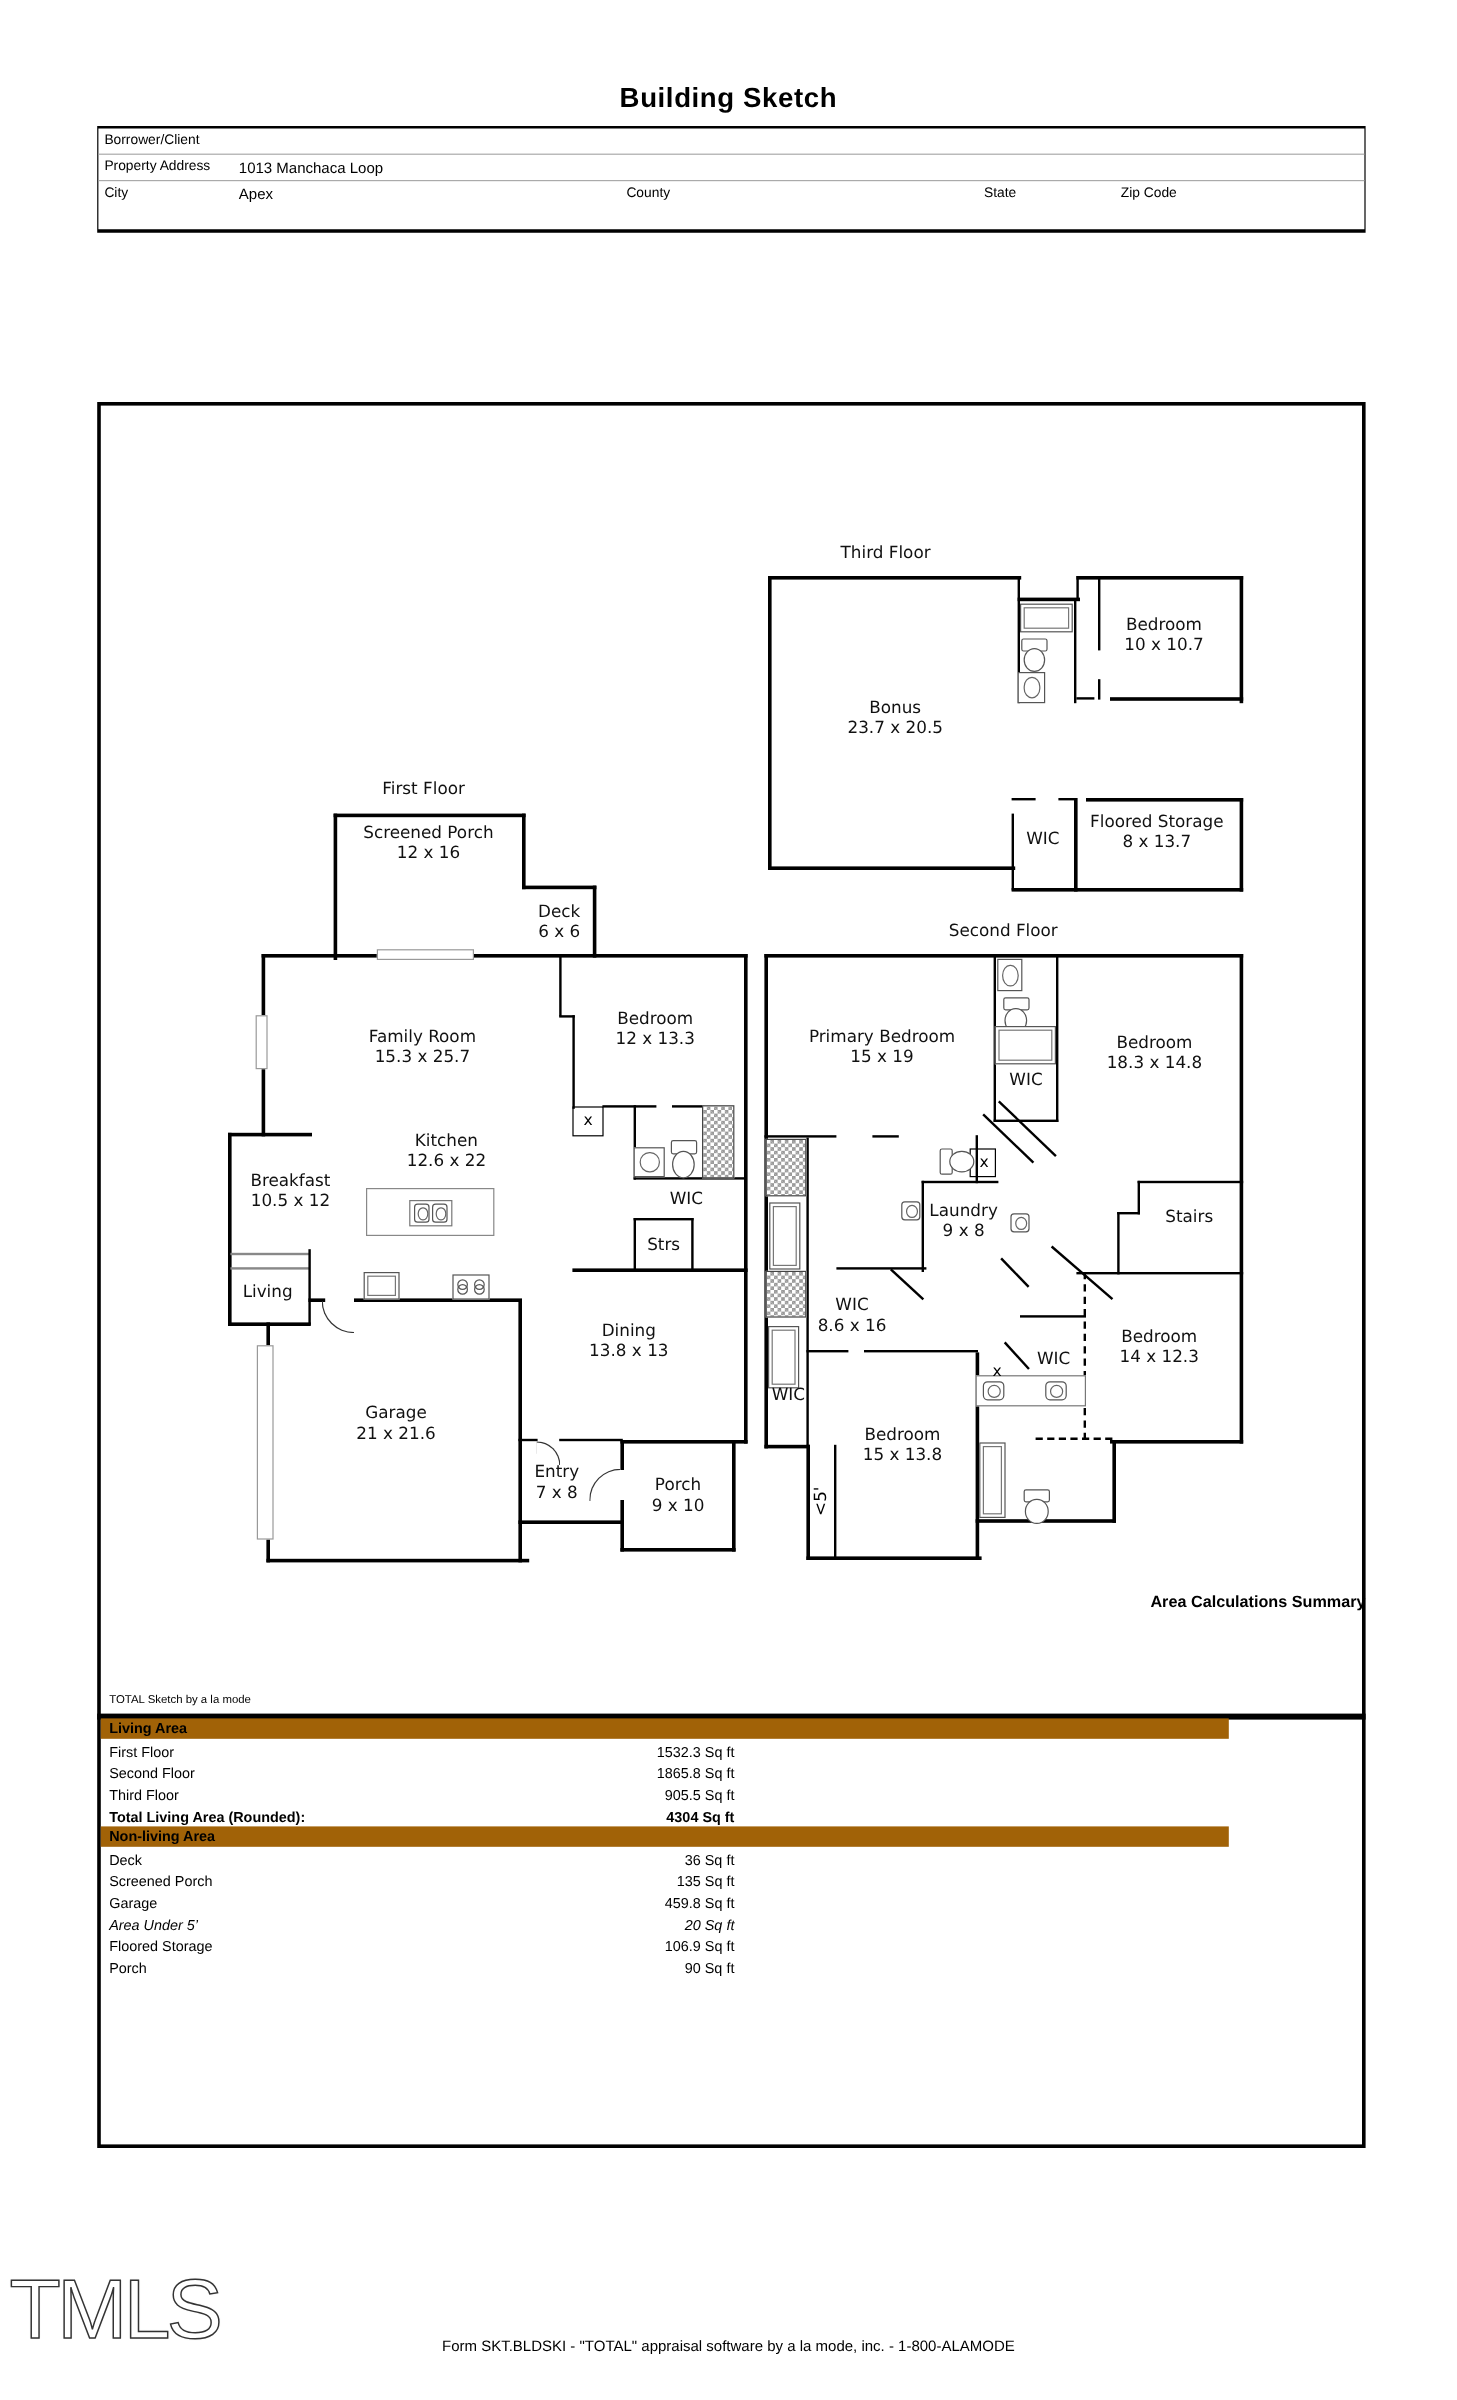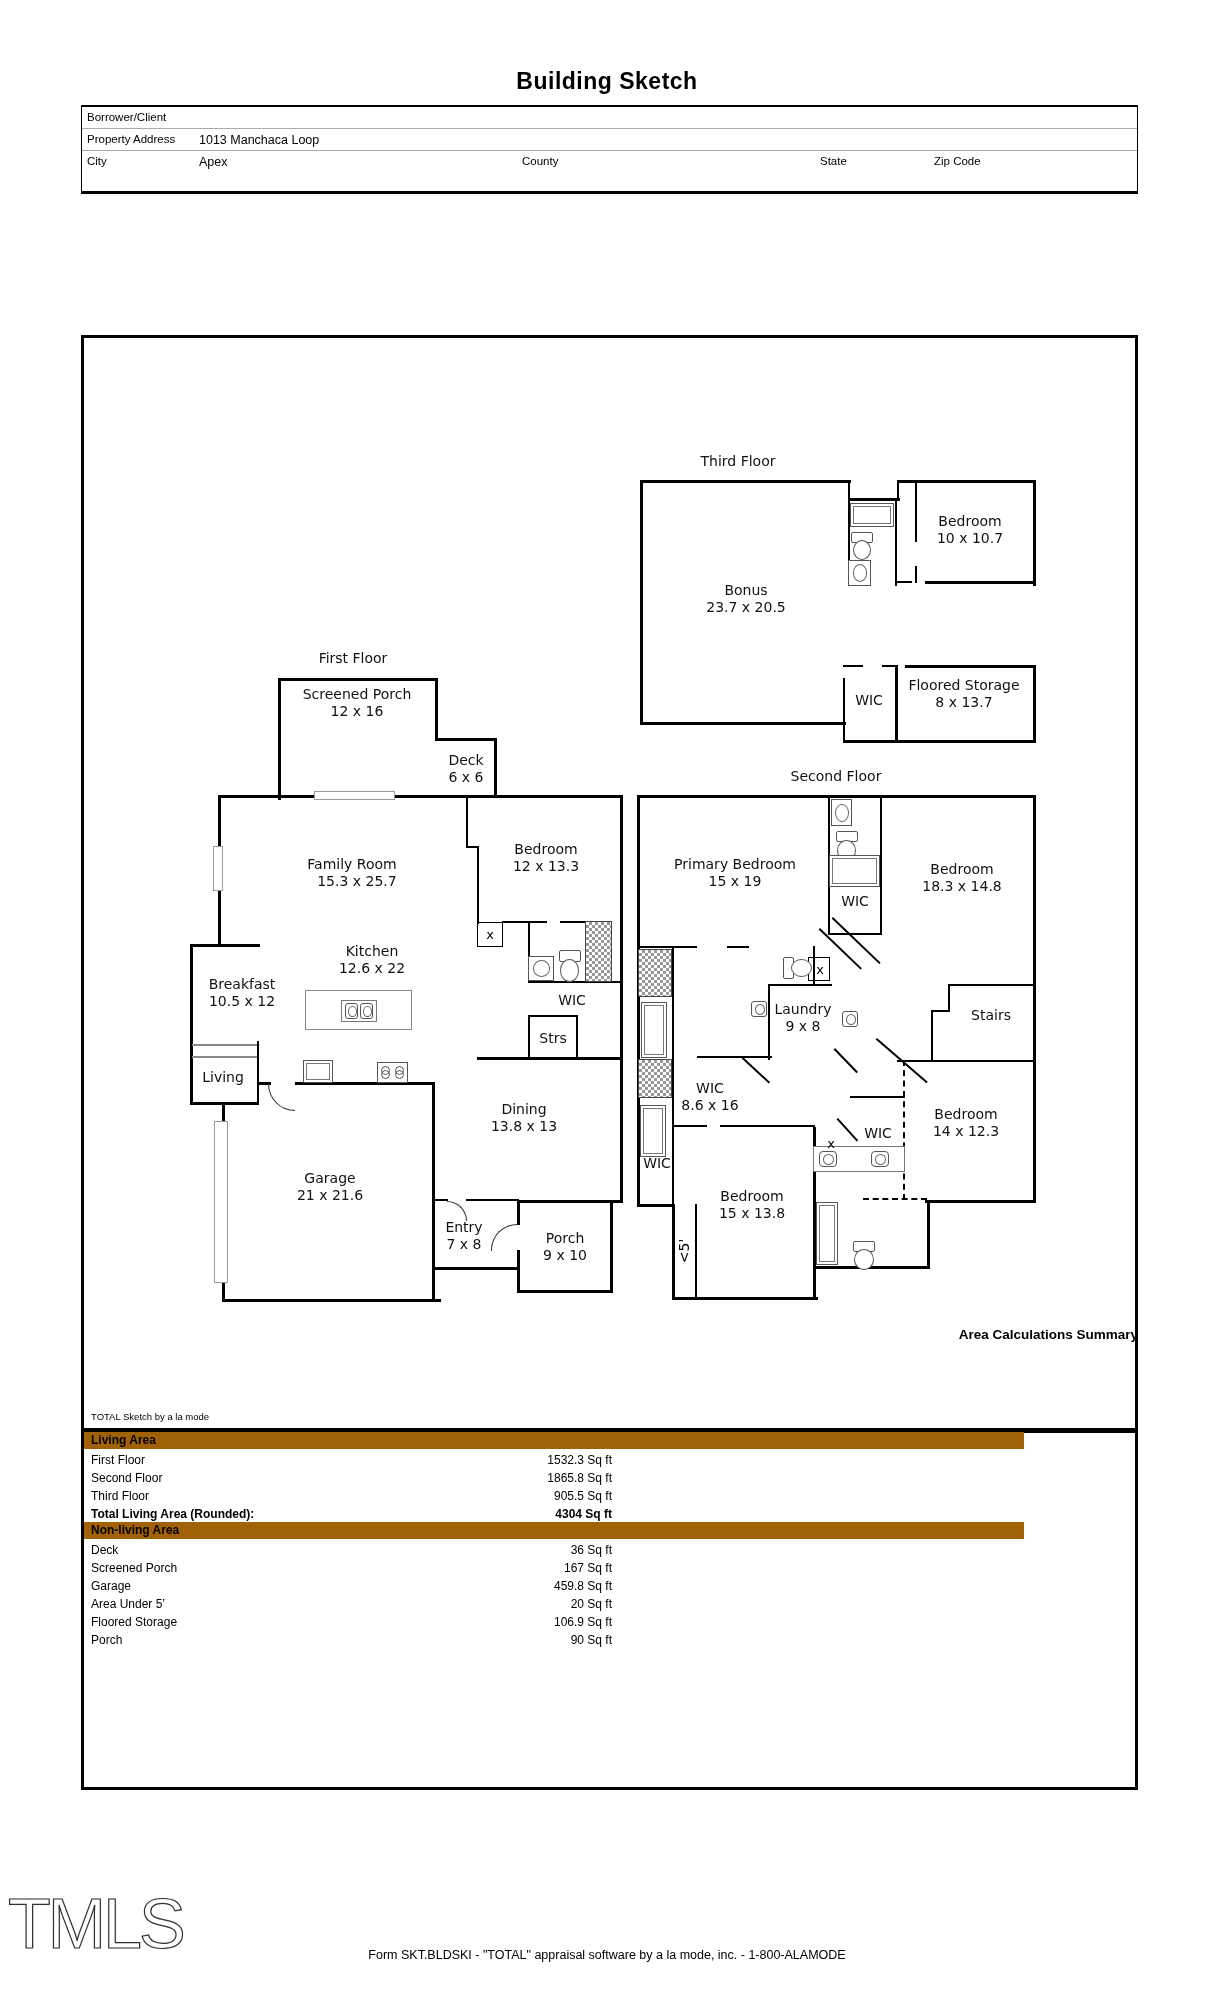--- a/index.html
+++ b/index.html
@@ -151,21 +151,21 @@
     <div class="fx" style="left:528px;top:956px;width:26px;height:25px">
         <span class="circ"></span>
       </div>
     <div class="toilet" style="left:556px;top:950px;width:25px;height:31px">
         <span class="tank"></span>
         <span class="bowl"></span>
       </div>
 
     <div class="rm" style="left:357px;top:703px;"><span>Screened Porch</span><span class="d">12 x 16</span></div>
     <div class="rm" style="left:466px;top:769px;"><span>Deck</span><span class="d">6 x 6</span></div>
-    <div class="rm" style="left:352px;top:873px;text-align:right;"><span>Family Room</span><span class="d">15.3 x 25.7</span></div>
+    <div class="rm" style="left:352px;top:873px;"><span>Family Room</span><span class="d">15.3 x 25.7</span></div>
     <div class="rm" style="left:546px;top:858px;"><span>Bedroom</span><span class="d">12 x 13.3</span></div>
     <div class="rm" style="left:372px;top:960px;"><span>Kitchen</span><span class="d">12.6 x 22</span></div>
     <div class="rm" style="left:242px;top:993px;"><span>Breakfast</span><span class="d">10.5 x 12</span></div>
     <div class="rm" style="left:572px;top:1000px;"><span>WIC</span></div>
     <div class="rm" style="left:553px;top:1038px;"><span>Strs</span></div>
     <div class="rm" style="left:223px;top:1077px;"><span>Living</span></div>
     <div class="rm" style="left:524px;top:1118px;"><span>Dining</span><span class="d">13.8 x 13</span></div>
     <div class="rm" style="left:330px;top:1187px;"><span>Garage</span><span class="d">21 x 21.6</span></div>
     <div class="rm" style="left:464px;top:1236px;"><span>Entry</span><span class="d">7 x 8</span></div>
     <div class="rm" style="left:565px;top:1247px;"><span>Porch</span><span class="d">9 x 10</span></div>
@@ -342,27 +342,27 @@
       <span class="sv">4304 Sq ft</span>
     </div>
 
     <div class="sbar" style="top:1522px;">Non-living Area</div>
     <div class="srow" style="top:1543px;">
       <span>Deck</span>
       <span class="sv">36 Sq ft</span>
     </div>
     <div class="srow" style="top:1561px;">
       <span>Screened Porch</span>
-      <span class="sv">167 Sq ft</span>
+      <span class="sv">135 Sq ft</span>
     </div>
     <div class="srow" style="top:1579px;">
       <span>Garage</span>
       <span class="sv">459.8 Sq ft</span>
     </div>
-    <div class="srow" style="top:1597px;">
+    <div class="srow" style="top:1597px;font-style:italic;">
       <span>Area Under 5’</span>
       <span class="sv">20 Sq ft</span>
     </div>
     <div class="srow" style="top:1615px;">
       <span>Floored Storage</span>
       <span class="sv">106.9 Sq ft</span>
     </div>
     <div class="srow" style="top:1633px;">
       <span>Porch</span>
       <span class="sv">90 Sq ft</span>

